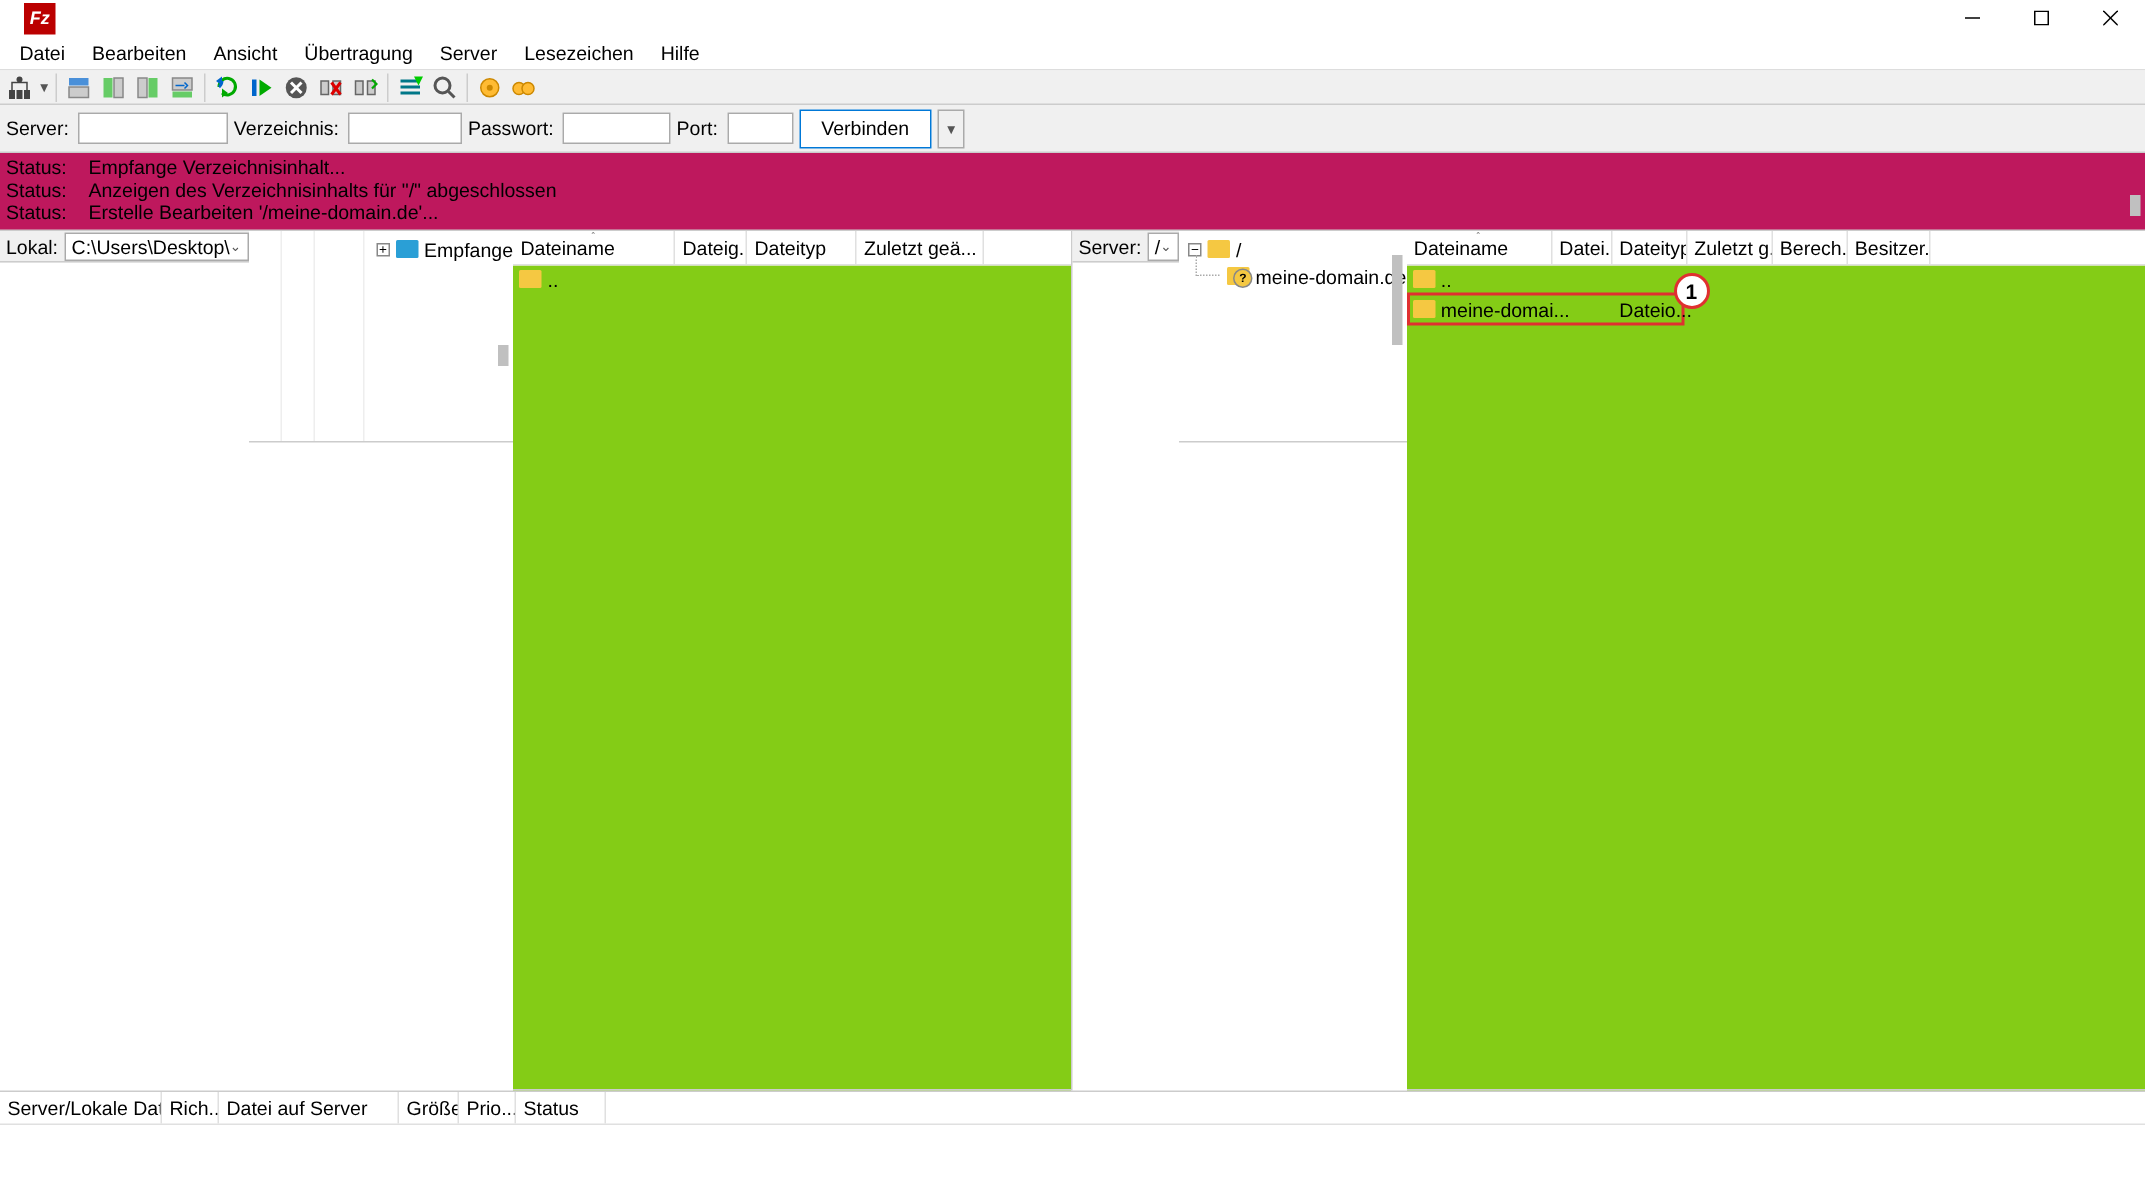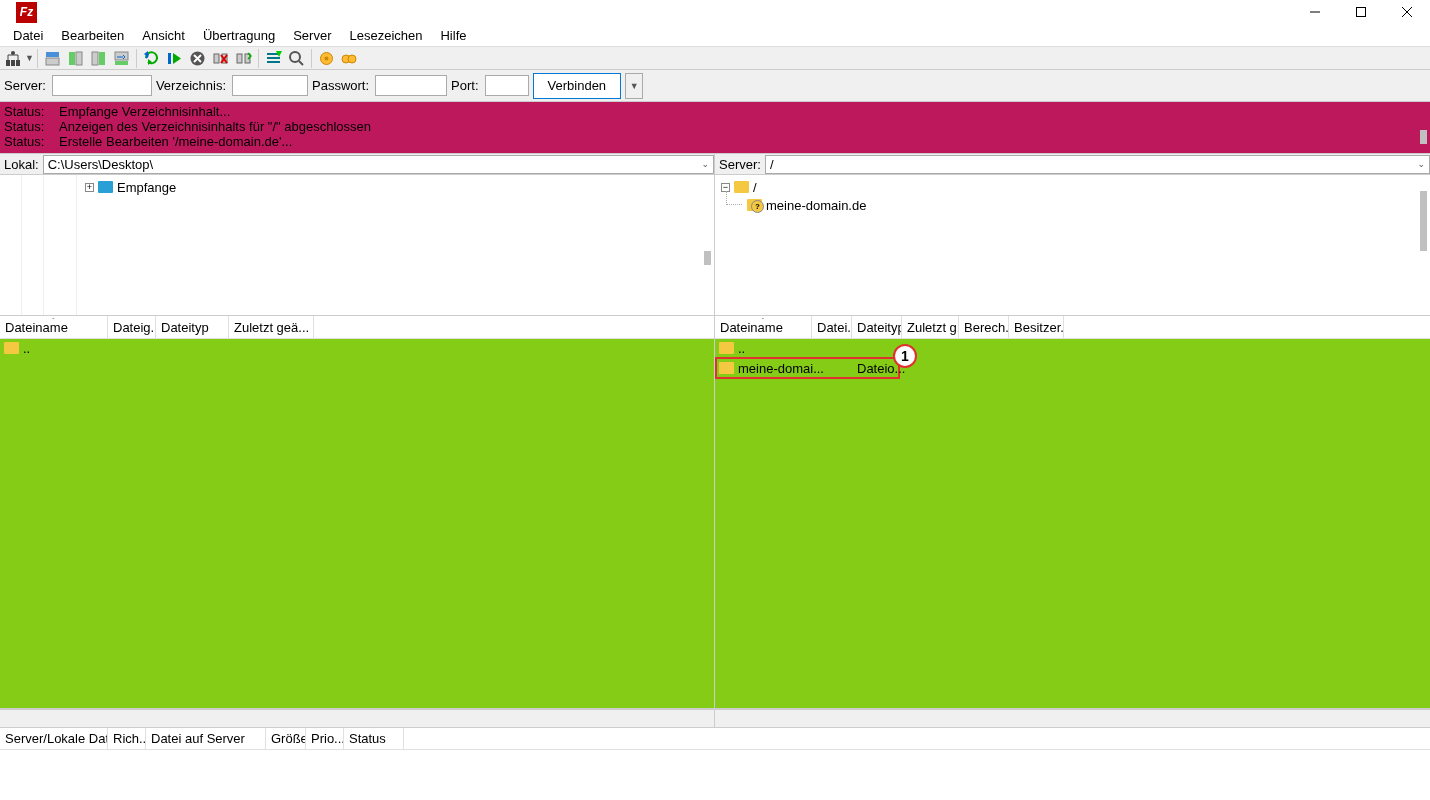--- a/index.html
+++ b/index.html
@@ -19,21 +19,21 @@
 .quickbar { height:32px; background:#f0f0f0; border-bottom:1px solid #ccc; display:flex; align-items:center; padding:0 4px; gap:4px; }
 .qlabel { margin-right:2px; }
 .qinput { height:21px; border:1px solid #aaa; background:#fff; padding:0 4px; }
 .connect-btn { height:26px; padding:0 14px; border:1px solid #0078d7; background:#fff; }
 .drop-btn { width:18px; height:26px; border:1px solid #aaa; background:#f0f0f0; display:flex; align-items:center; justify-content:center; }
 .log-pane { height:52px; background:#be185d; border-bottom:1px solid #ccc; padding:2px 4px; overflow:hidden; position:relative; }
 .log-line { display:flex; }
 .log-label { width:55px; }
 .scroll-stub { position:absolute; right:3px; width:7px; height:14px; background:#c0c0c0; }
 .panes { display:flex; height:573px; }
-.pane-col { display:flex; flex-direction:column; }
+.pane-col { display:flex; flex-direction:row; }
 .left-col { width:715px; border-right:1px solid #ccc; }
 .right-col { width:715px; }
 .pathbar { height:21px; background:#f0f0f0; border-bottom:1px solid #ccc; display:flex; align-items:center; }
 .pathbar-label { padding:0 4px; }
 .pathbar-input { flex:1; height:19px; border:1px solid #aaa; background:#fff; padding:0 4px; display:flex; align-items:center; justify-content:space-between; }
 .tree-pane { height:141px; background:#fff; border-bottom:1px solid #ccc; position:relative; display:flex; }
 .tree-gutter { width:79px; height:100%; display:flex; }
 .tree-gutter .g { border-right:1px solid #eee; height:100%; }
 .tree-content { flex:1; padding-top:3px; }
 .tree-row { display:flex; align-items:center; height:18px; gap:4px; }

